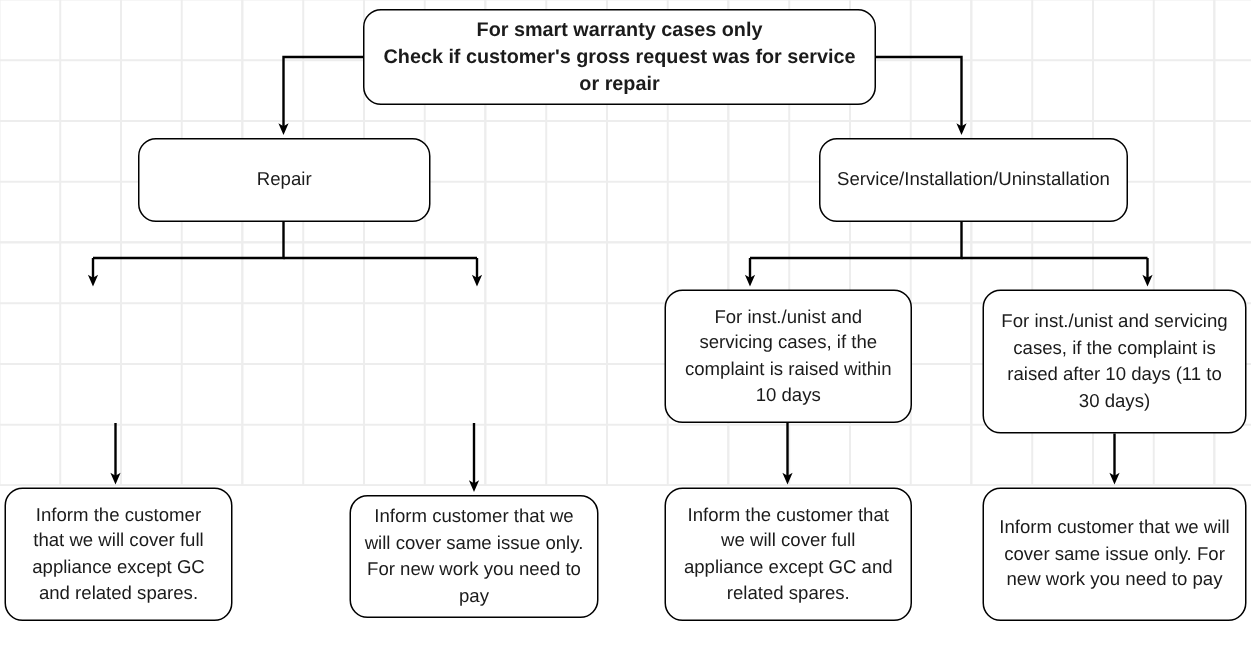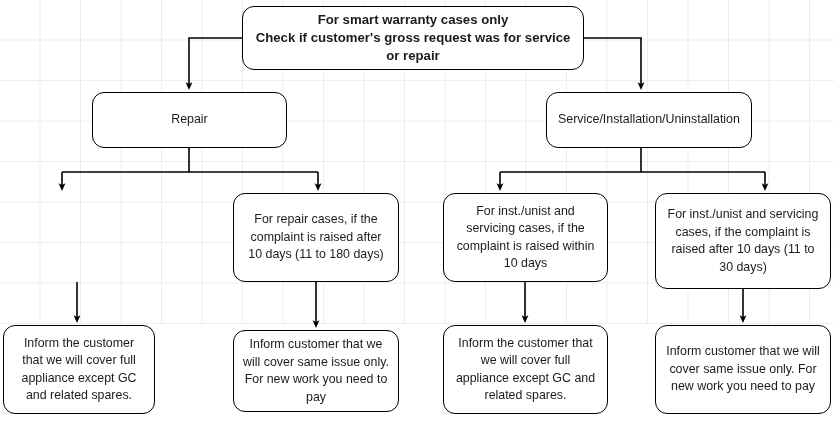--- a/index.html
+++ b/index.html
@@ -110,23 +110,20 @@
 
   <div class="node n-l2a">
     <span class="node-text">Repair</span>
   </div>
 
   <div class="node n-l2b">
     <span class="node-text">Service/Installation/Uninstallation</span>
   </div>
 
 
-  <div class="node n-l3b">
-    <span class="node-text">For repair cases, if the complaint is raised after 10 days (11 to 180 days)</span>
-  </div>
 
   <div class="node n-l3c">
     <span class="node-text">For inst./unist and servicing cases, if the complaint is raised within 10 days</span>
   </div>
 
   <div class="node n-l3d">
     <span class="node-text">For inst./unist and servicing cases, if the complaint is raised after 10 days (11 to 30 days)</span>
   </div>
 
   <div class="node n-l4a">

